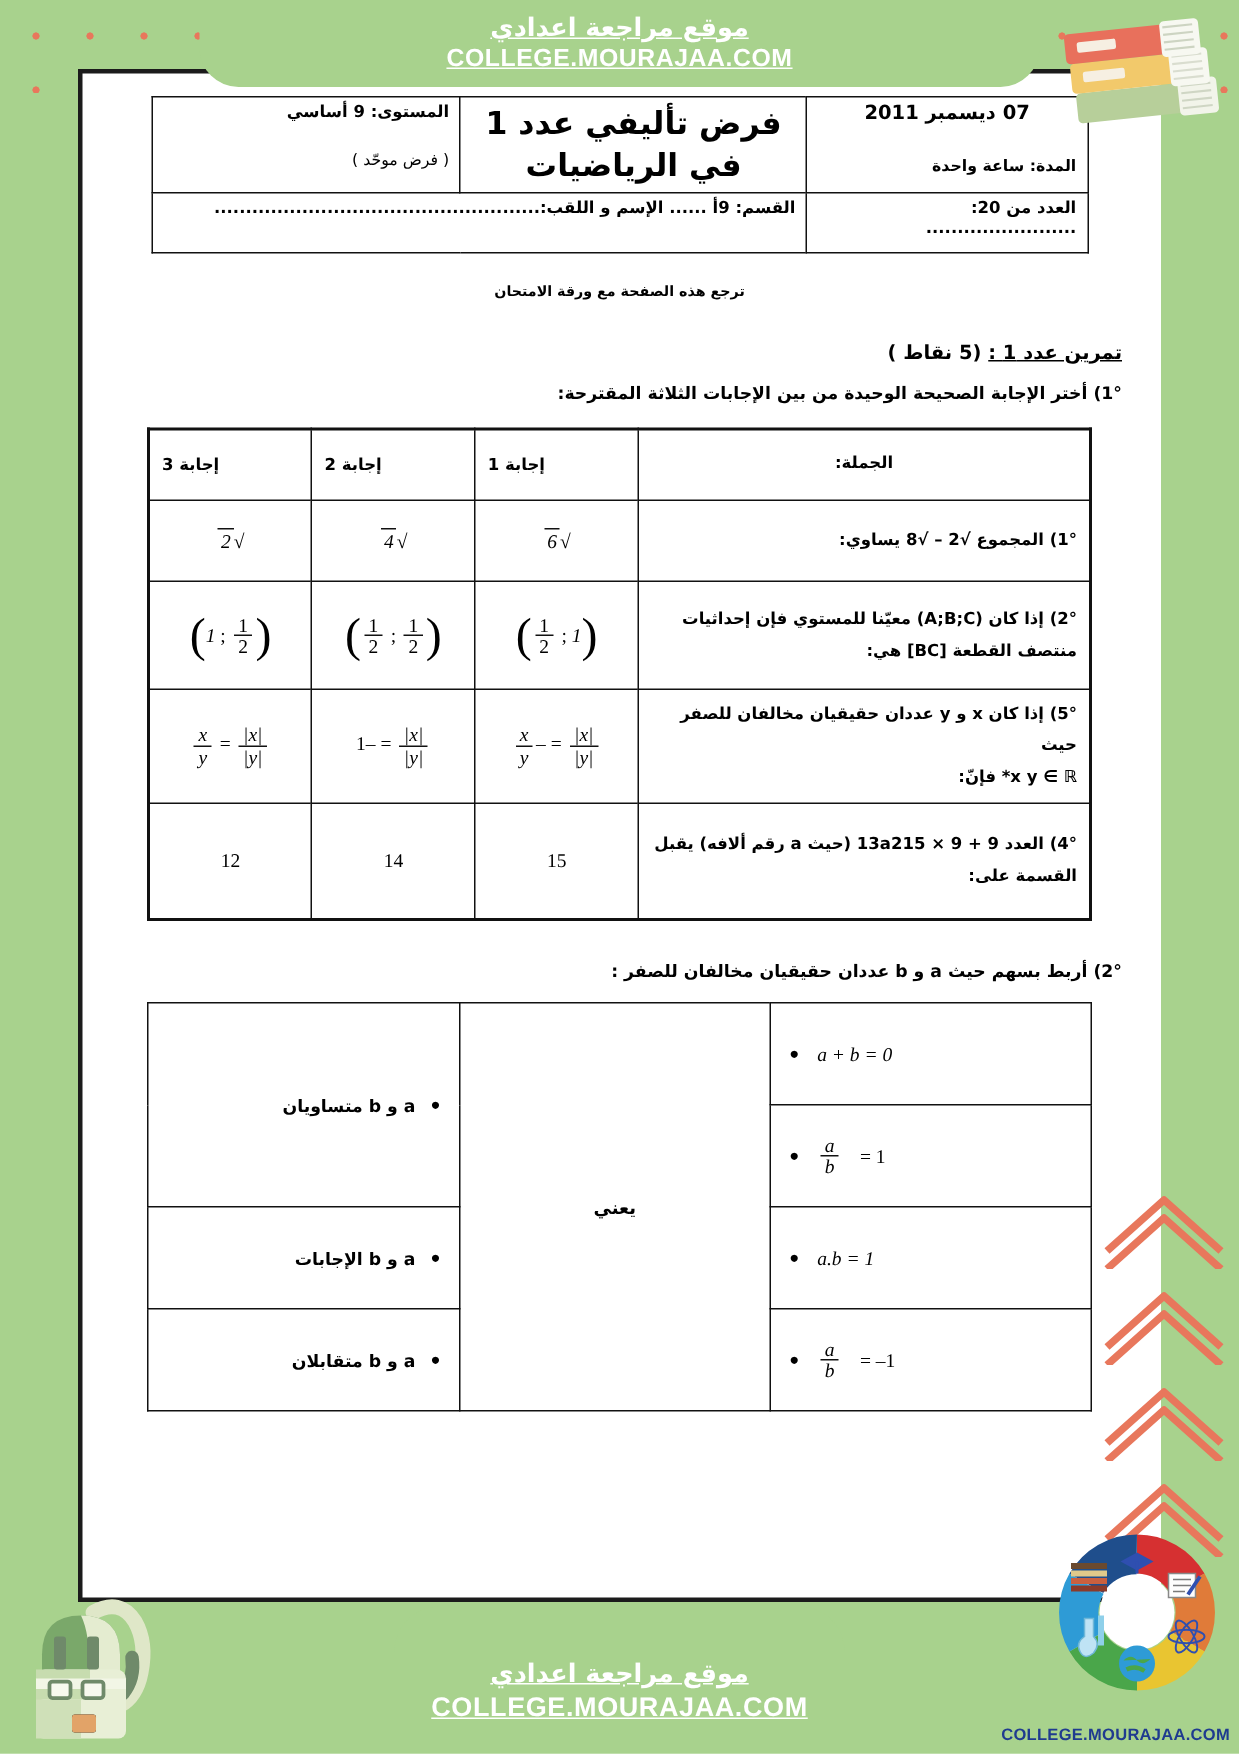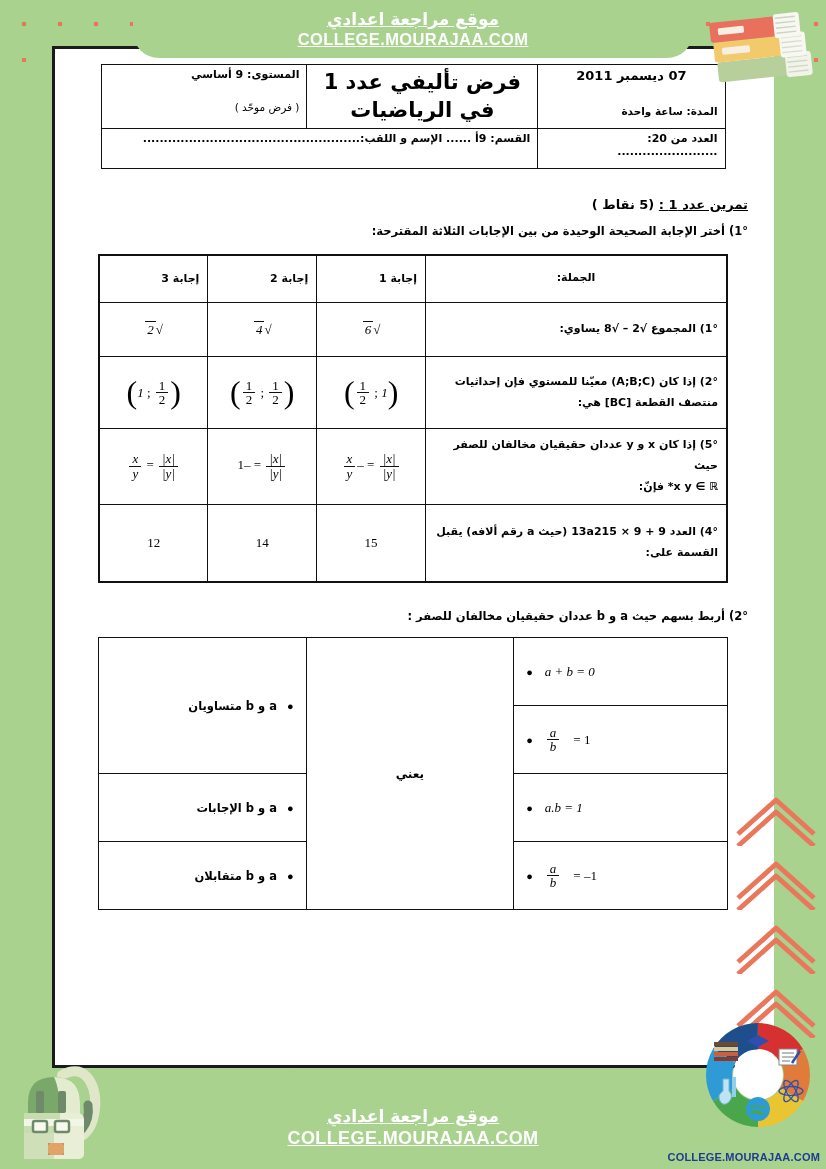--- a/index.html
+++ b/index.html
@@ -135,21 +135,21 @@
   table.qtab{
     width:630px; margin:16px auto 0 auto; border-collapse:collapse;
     table-layout:fixed; direction:rtl; border:2px solid #111;
   }
   table.qtab td{ border:1.4px solid #111; padding:6px 8px; }
   table.qtab .cstmt{ width:48%; text-align:right; font-size:11px; font-weight:bold;
     font-family:"DejaVu Sans", sans-serif; line-height:1.9;margin-top:36px; }
   table.qtab .copt{ width:17.33%; text-align:center; font-size:13px;
     font-family:"Liberation Serif", serif; }
   table.qtab .hdrrow td{ height:48px; vertical-align:middle; font-size:11px; font-weight:bold;
-    font-family:"DejaVu Sans", sans-serif; text-align:right; }
+    font-family:"DejaVu Sans", sans-serif; text-align:left; }
   table.qtab .hdrrow .cstmt{ text-align:center; }
   table.qtab tr.r1 td{ height:54px; }
   table.qtab tr.r2 td{ height:72px; }
   table.qtab tr.r3 td{ height:68px; }
   table.qtab tr.r4 td{ height:78px; }
 
   
   .m{ font-family:"Liberation Serif", serif; font-style:italic; }
   .mi{ font-style:italic; }
   .sqrt{ display:inline-block; position:relative; padding-left:2px; }
@@ -257,20 +257,21 @@
     <tr>
       <td class="cell-mark">العدد من 20: ........................</td>
       <td colspan="2" class="cell-name">
         <span>القسم: 9أ ......</span>
         <span>الإسم و اللقب:....................................................</span>
       </td>
     </tr>
   </tbody>
     </table>
 
+  <div class="return-note">ترجع هذه الصفحة مع ورقة الامتحان</div>
 
   <div class="ex-title">
     <span class="u">تمرين عدد 1 :</span>
     <span>(5 نقاط )</span>
   </div>
 
   <div class="q-line">1°) أختر الإجابة الصحيحة الوحيدة من بين الإجابات الثلاثة المقترحة:</div>
 
   <table class="qtab">
     <tbody>

